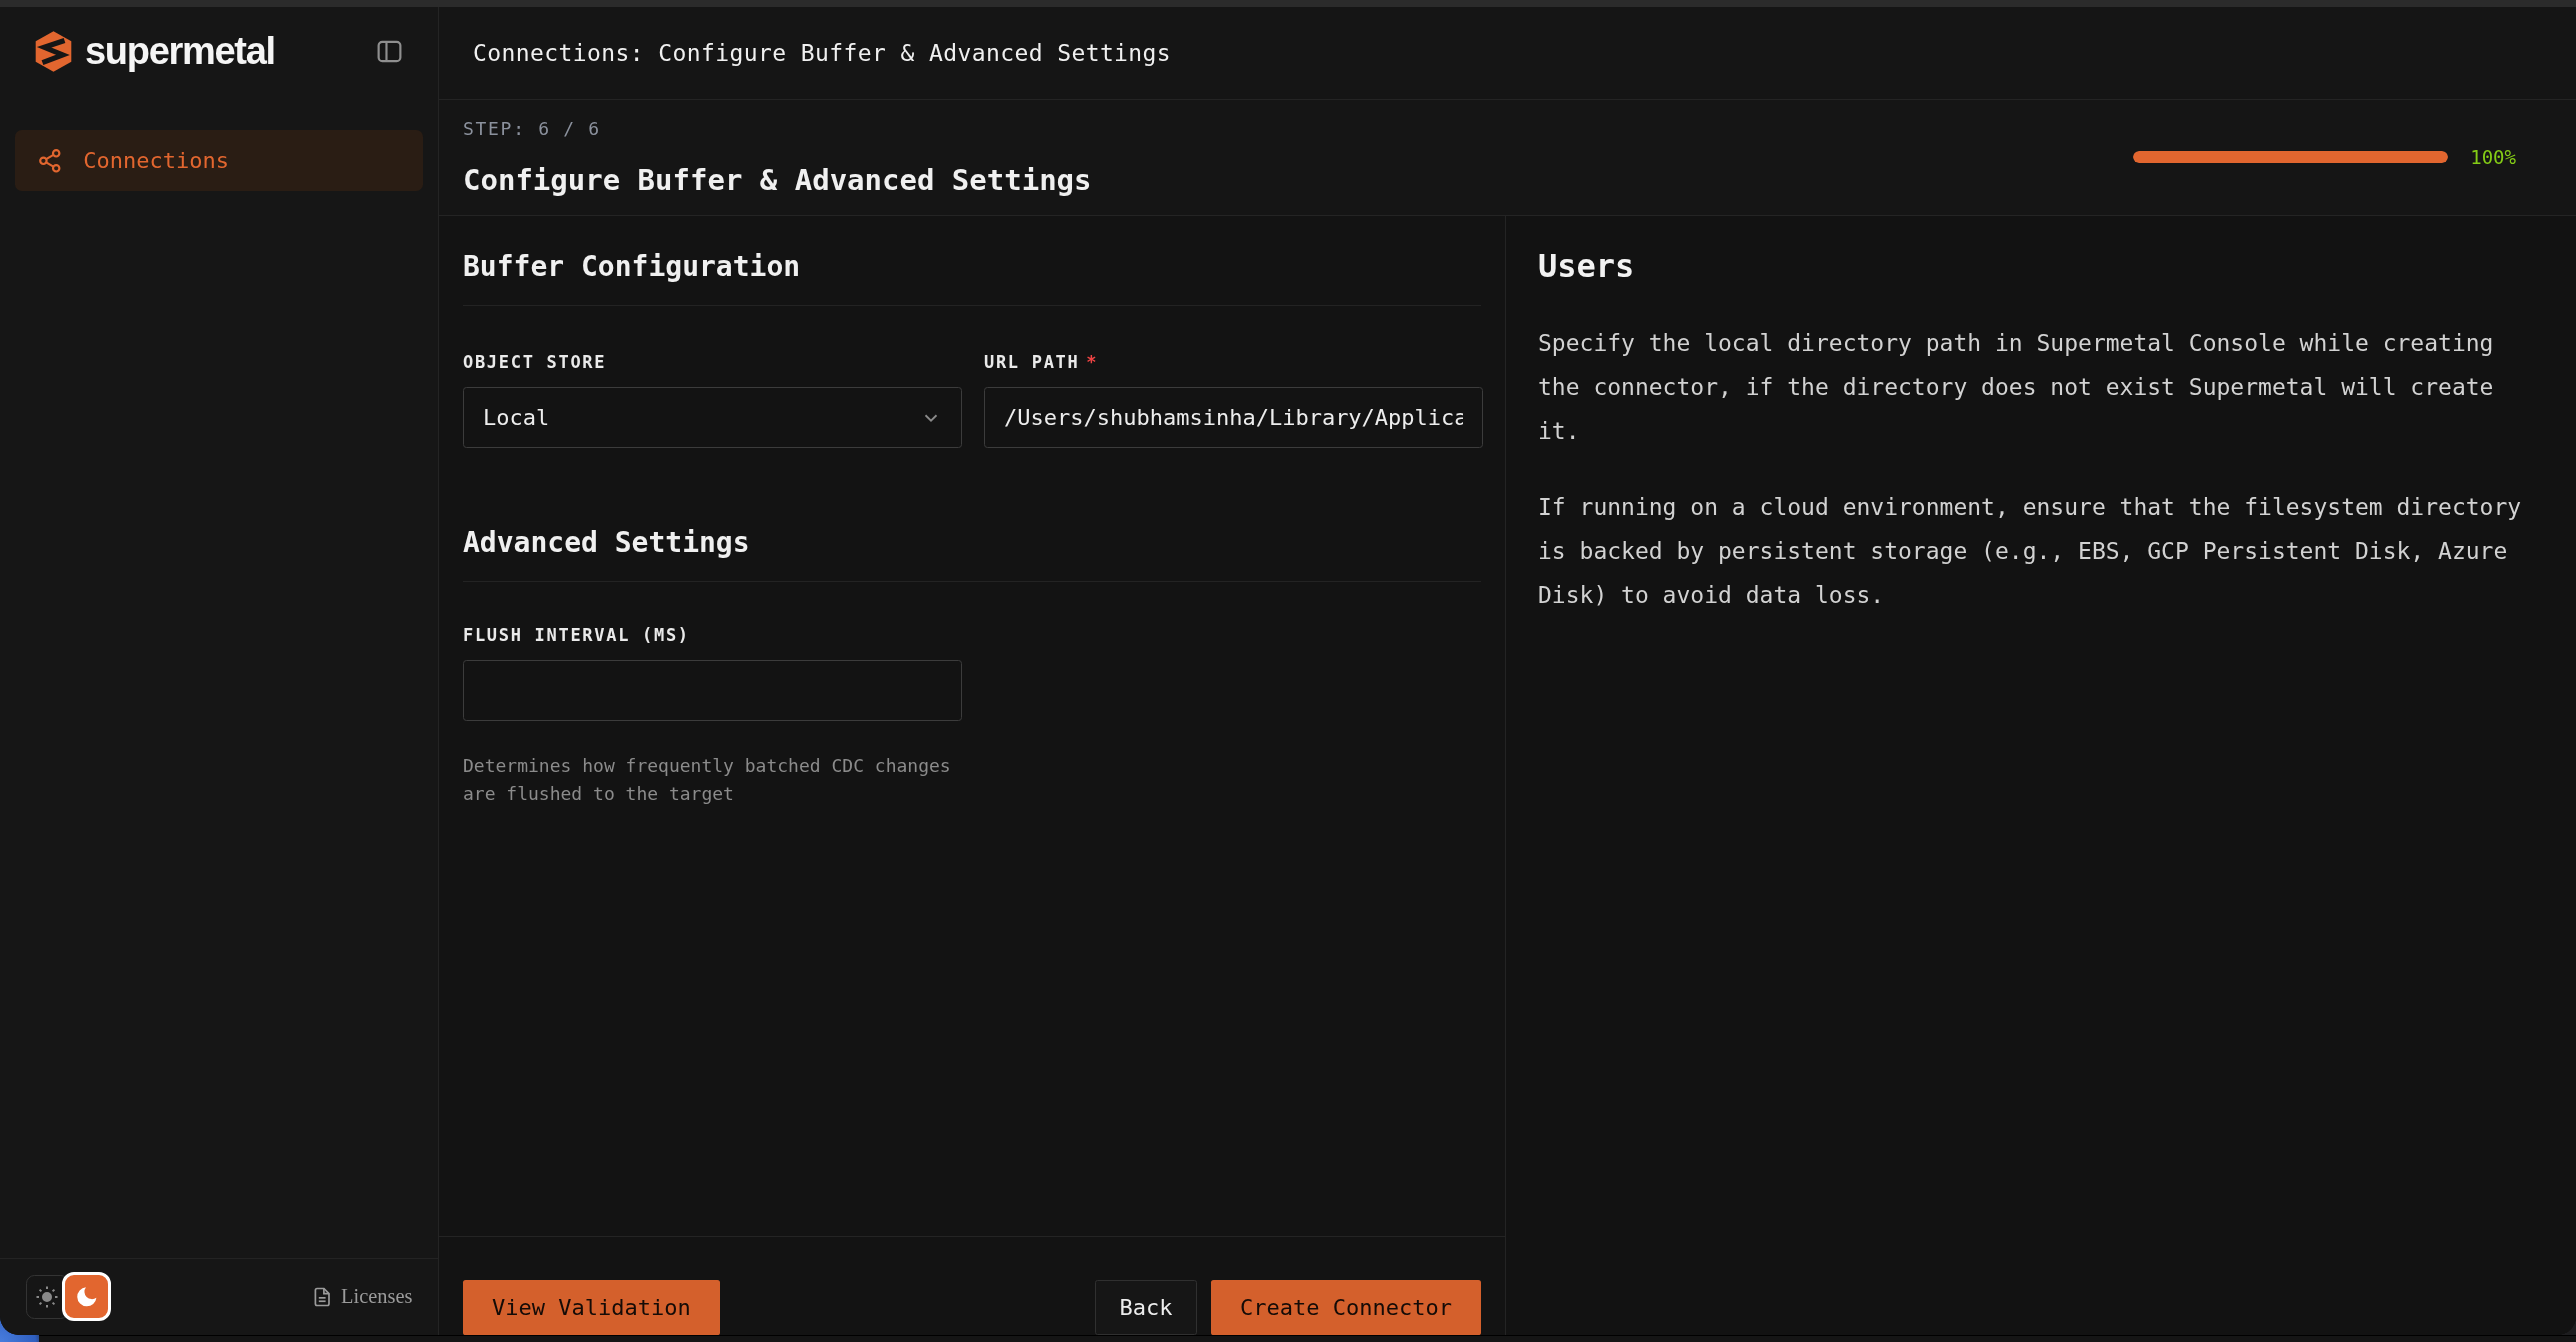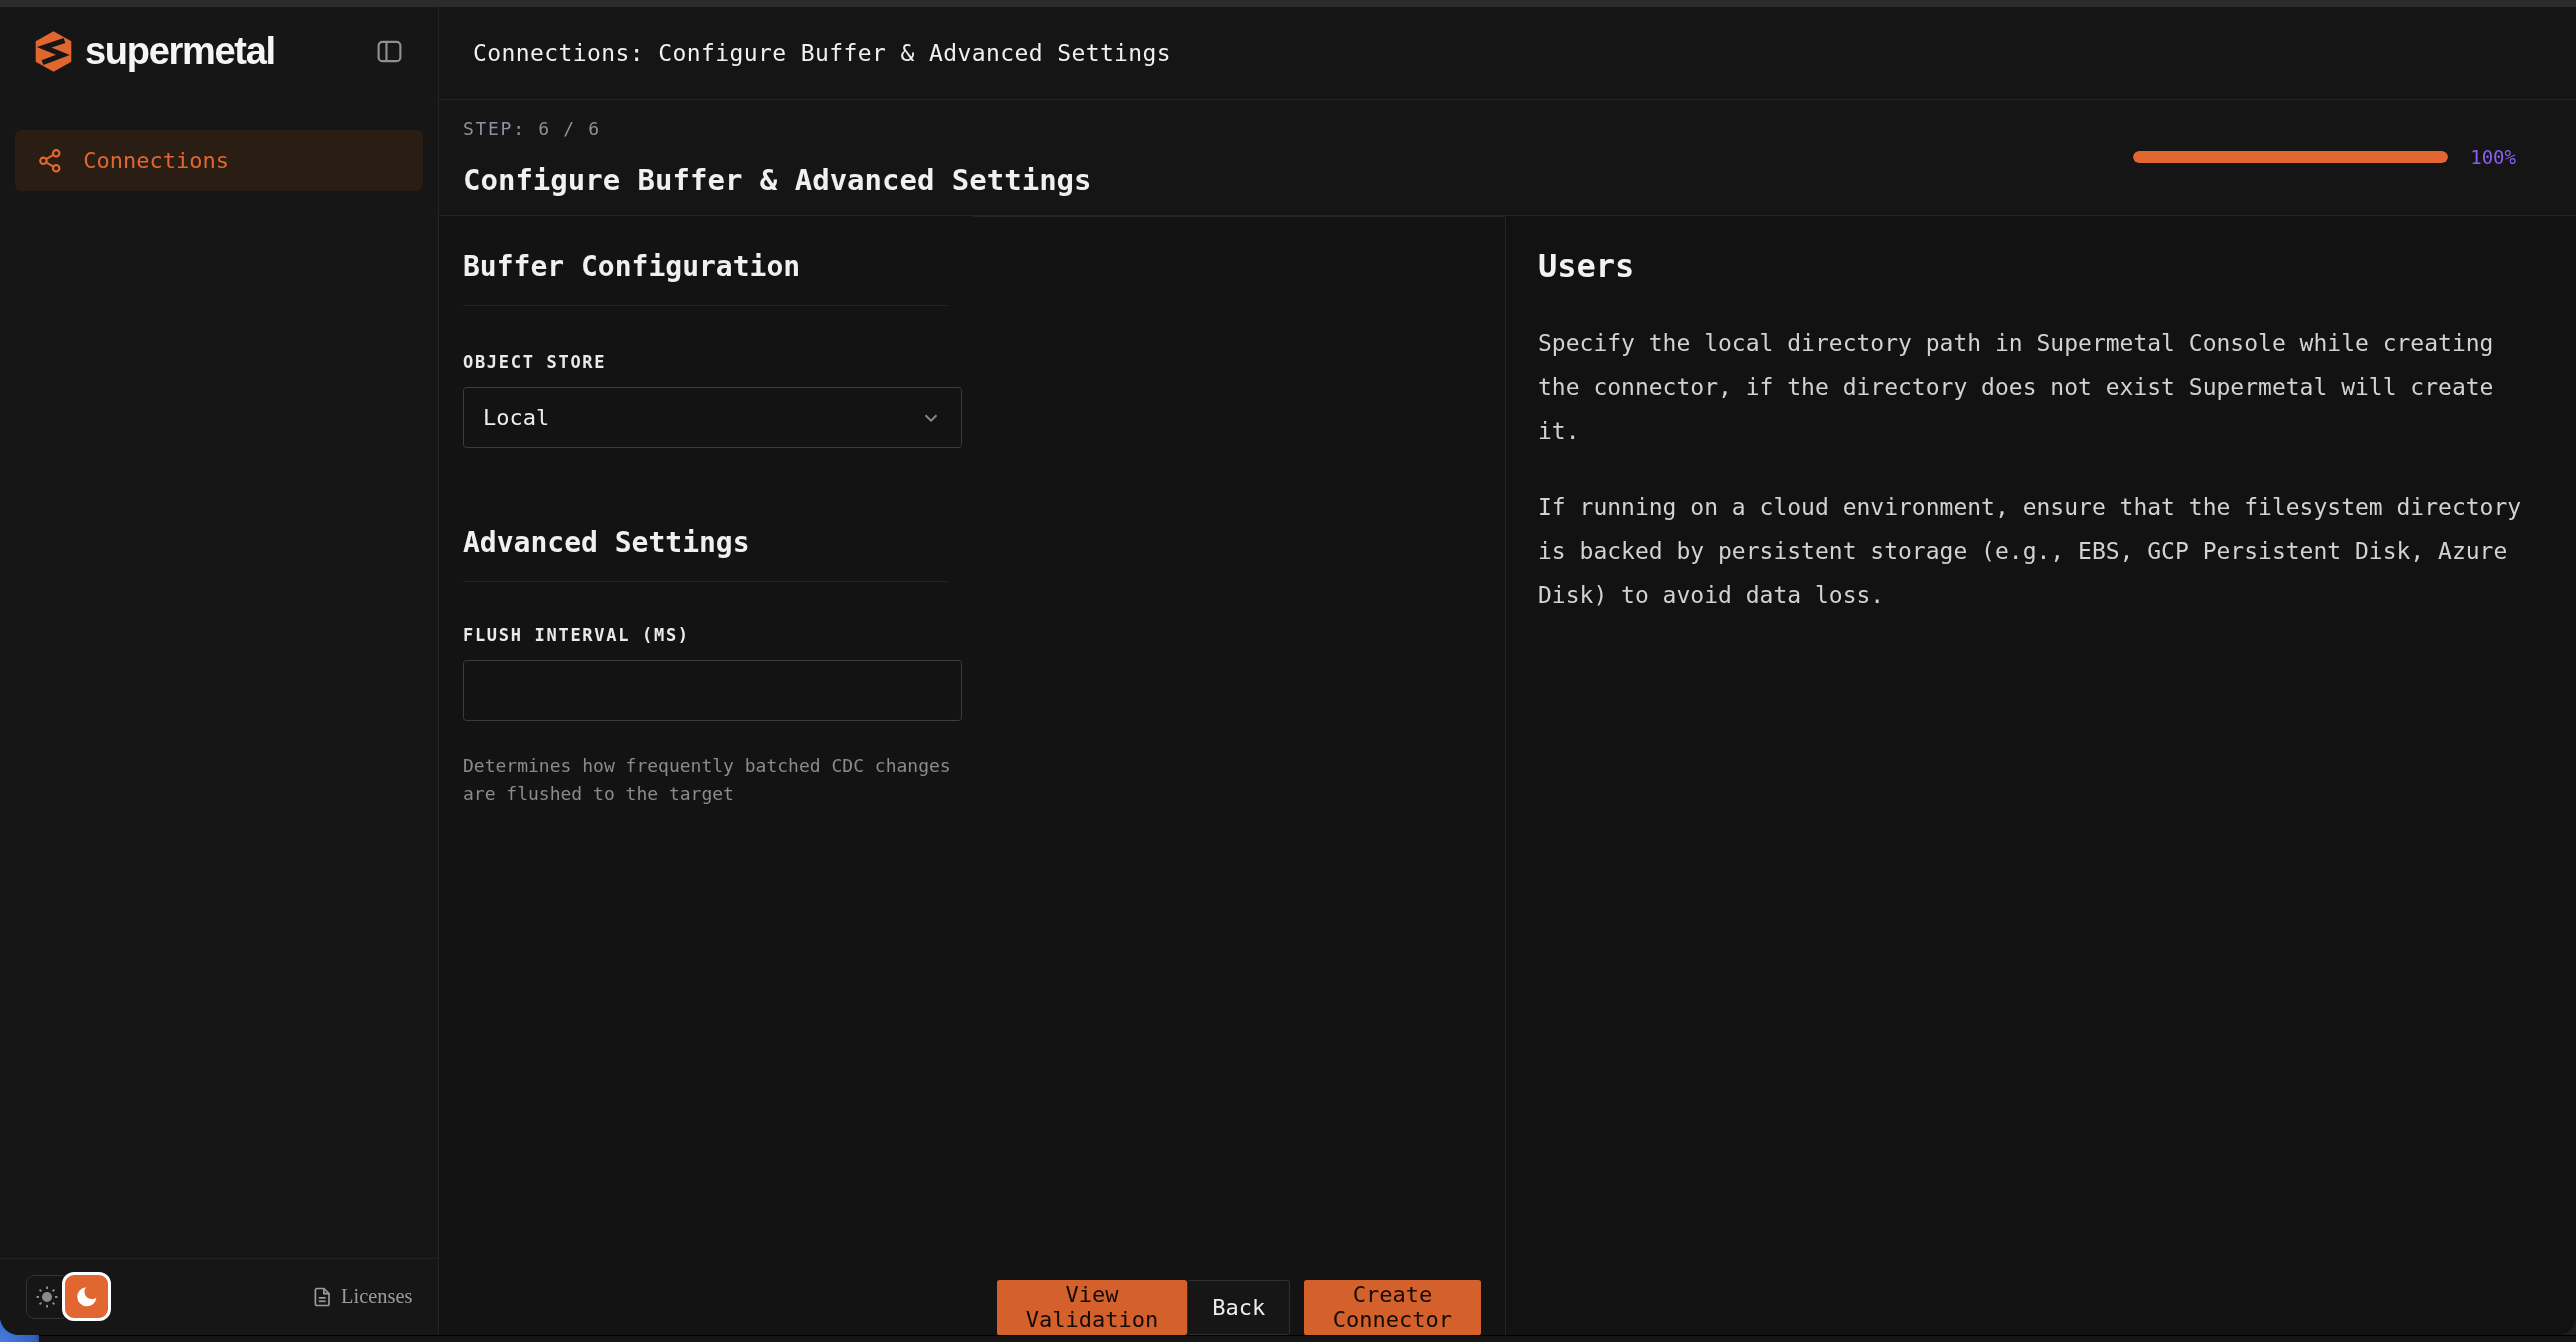--- a/index.html
+++ b/index.html
@@ -46,26 +46,26 @@
     padding:0 34px; background:#151515; }
   .topbar-title { font-size:23px; color:#f0f0f0; letter-spacing:0.4px; }
 
   .stepbar { height:116px; flex:0 0 116px; border-bottom:0.9px solid #242424; display:flex; align-items:center;
     justify-content:space-between; padding:0 60px 0 24px; background:#151515; }
   .step-label { font-size:18px; color:#8b919d; letter-spacing:1.7px; margin-bottom:24px; }
   .step-title { font-size:29px; font-weight:700; color:#f0f0f0; }
   .progress-wrap { display:flex; align-items:center; gap:22px; }
   .progress-track { width:315px; height:12px; border-radius:6px; background:#2a2a2a; overflow:hidden; }
   .progress-fill { width:100%; height:100%; border-radius:6px; background:var(--accent); }
-  .progress-label { font-size:19px; color:#8b5cf6; }
+  .progress-label { font-size:19px; color:#84cc16; }
 
   .content { flex:1; display:flex; min-height:0; }
 
   
-  .form-col { width:1067px; flex:0 0 1067px; border-right:0.9px solid #242424; display:flex; flex-direction:row; }
+  .form-col { width:1067px; flex:0 0 1067px; border-right:0.9px solid #242424; display:flex; flex-direction:column; }
   .form-body { flex:1; padding:0 24px; overflow:hidden; }
   .section-title { font-size:28px; font-weight:600; color:#f0f0f0; margin-top:34px; }
   .section-title.advanced { margin-top:78px; }
   .section-divider { border-bottom:0.9px solid #232323; margin-top:22px; }
   .field-row { display:grid; grid-template-columns:499px 499px; column-gap:22px; margin-top:46px; }
   .field-label { display:flex; gap:6.8px; font-size:17px; font-weight:700; letter-spacing:1.7px;
     color:#eaeaea; margin-bottom:15.3px; }
   .req { color:#ef4444; }
   .select, .text-input { width:100%; height:61px; border:0.9px solid #3c3c3c; border-radius:3.4px;
     background:#131313; color:#ededed; font-size:22px; font-family:inherit;

